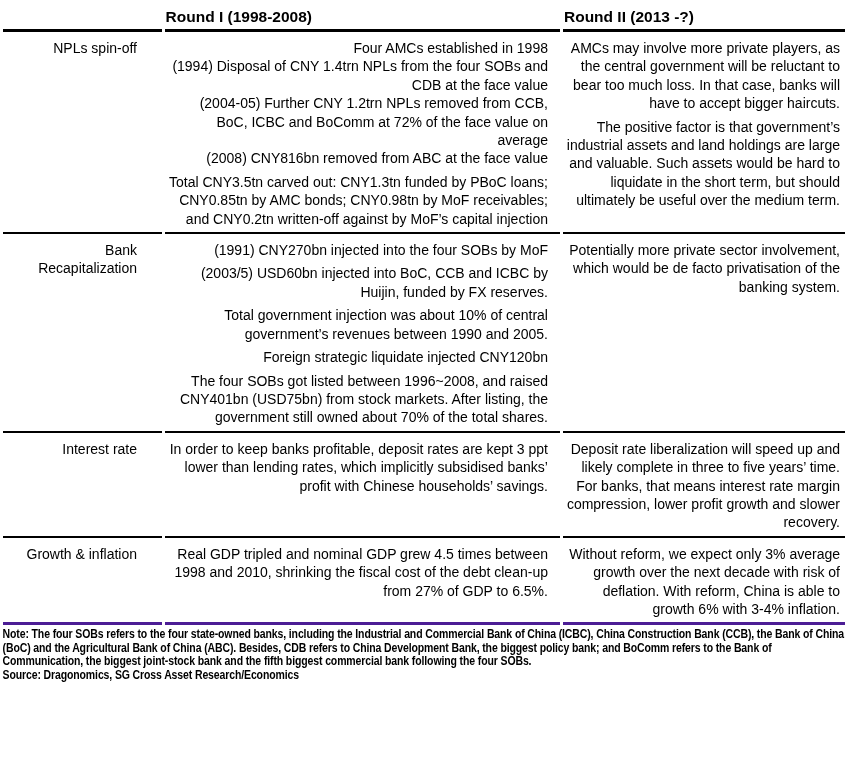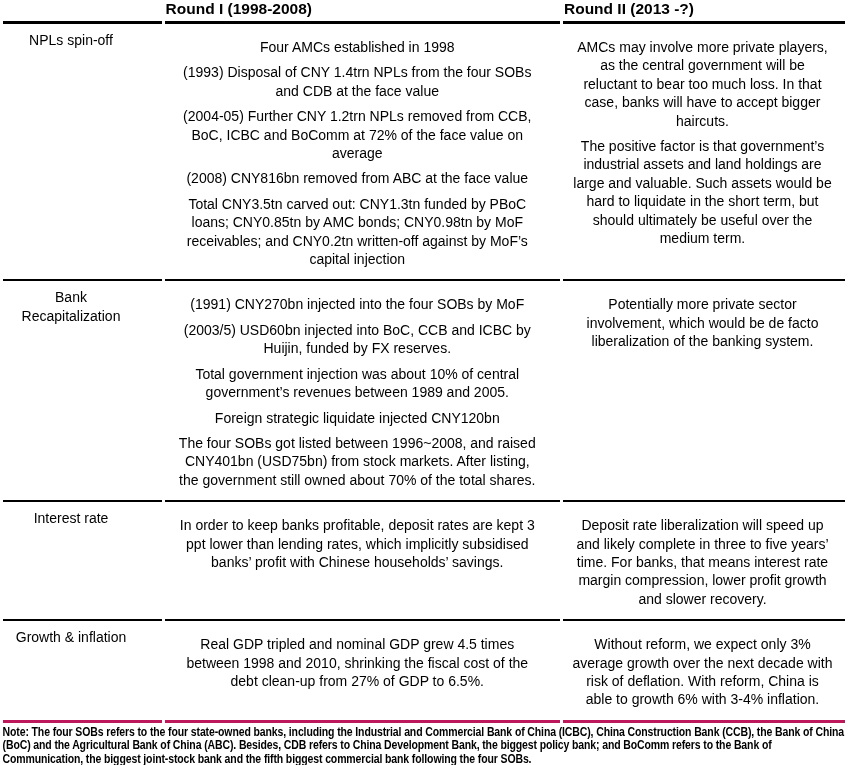--- a/index.html
+++ b/index.html
@@ -16,34 +16,34 @@
     width: 848px;
     table-layout: fixed;
   }
   col.c1 { width: 158px; }
   col.c2 { width: 394px; }
   col.c3 { width: 281px; }
 
   th.h {
     text-align: left; vertical-align: bottom;
     font-size: 15.5px; font-weight: bold; line-height: 18px;
-    padding: 0 0 3px 1px;
+    padding: 8px 0 3px 1px;
     border-bottom: 3px solid #000;
     white-space: nowrap;
   }
   td {
-    vertical-align: top; text-align: center;
+    vertical-align: top; text-align: right;
     font-size: 14px; line-height: 18.4px;
     padding: 7px 12px 4px 2px;
     border-bottom: 2px solid #000;
   }
-  tr.lastrow td { border-bottom: 3px solid #be185d; }
+  tr.lastrow td { border-bottom: 3px solid #4c1d95; }
 
   td.lbl .lblw { width: 132px; }
-  td.cell p { margin: 7px; }
+  td.cell p { margin: 0; }
   td.cell p + p { margin-top: 5px; }
   td.cell p.tight { margin-top: 0; }
   td.c3cell { padding-right: 5px; }
 
   .note {
     width: 1000px;
     transform: scaleX(0.848);
     transform-origin: 0 0;
     padding: 3px 0 0 3px;
     font-weight: bold;
@@ -70,43 +70,43 @@
         <th class="h">Round II (2013 -?)</th>
       </tr>
     </thead>
     <tbody>
       <tr>
         <td class="lbl">
           <div class="lblw">NPLs spin-off</div>
         </td>
         <td class="cell">
           <p>Four AMCs established in 1998</p>
-          <p class="tight">(1993) Disposal of CNY 1.4trn NPLs from the four SOBs and CDB at the face value</p>
+          <p class="tight">(1994) Disposal of CNY 1.4trn NPLs from the four SOBs and CDB at the face value</p>
           <p class="tight">(2004-05) Further CNY 1.2trn NPLs removed from CCB, BoC, ICBC and BoComm at 72% of the face value on average</p>
           <p class="tight">(2008) CNY816bn removed from ABC at the face value</p>
           <p>Total CNY3.5tn carved out: CNY1.3tn funded by PBoC loans; CNY0.85tn by AMC bonds; CNY0.98tn by MoF receivables; and CNY0.2tn written-off against by MoF’s capital injection</p>
         </td>
         <td class="cell c3cell">
           <p>AMCs may involve more private players, as the central government will be reluctant to bear too much loss. In that case, banks will have to accept bigger haircuts.</p>
           <p>The positive factor is that government’s industrial assets and land holdings are large and valuable. Such assets would be hard to liquidate in the short term, but should ultimately be useful over the medium term.</p>
         </td>
       </tr>
       <tr>
         <td class="lbl">
           <div class="lblw">Bank Recapitalization</div>
         </td>
         <td class="cell">
           <p>(1991) CNY270bn injected into the four SOBs by MoF</p>
           <p>(2003/5) USD60bn injected into BoC, CCB and ICBC by Huijin, funded by FX reserves.</p>
-          <p>Total government injection was about 10% of central government’s revenues between 1989 and 2005.</p>
+          <p>Total government injection was about 10% of central government’s revenues between 1990 and 2005.</p>
           <p>Foreign strategic liquidate injected CNY120bn</p>
           <p>The four SOBs got listed between 1996~2008, and raised CNY401bn (USD75bn) from stock markets. After listing, the government still owned about 70% of the total shares.</p>
         </td>
         <td class="cell c3cell">
-          <p>Potentially more private sector involvement, which would be de facto liberalization of the banking system.</p>
+          <p>Potentially more private sector involvement, which would be de facto privatisation of the banking system.</p>
         </td>
       </tr>
       <tr>
         <td class="lbl">
           <div class="lblw">Interest rate</div>
         </td>
         <td class="cell">
           <p>In order to keep banks profitable, deposit rates are kept 3 ppt lower than lending rates, which implicitly subsidised banks’ profit with Chinese households’ savings.</p>
         </td>
         <td class="cell c3cell">

